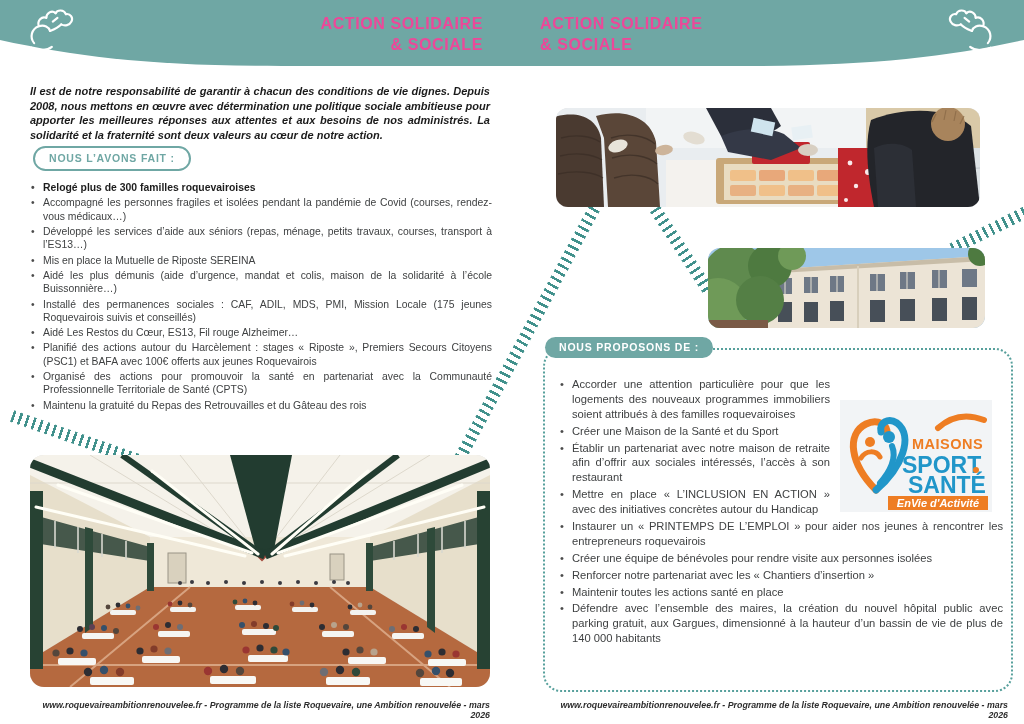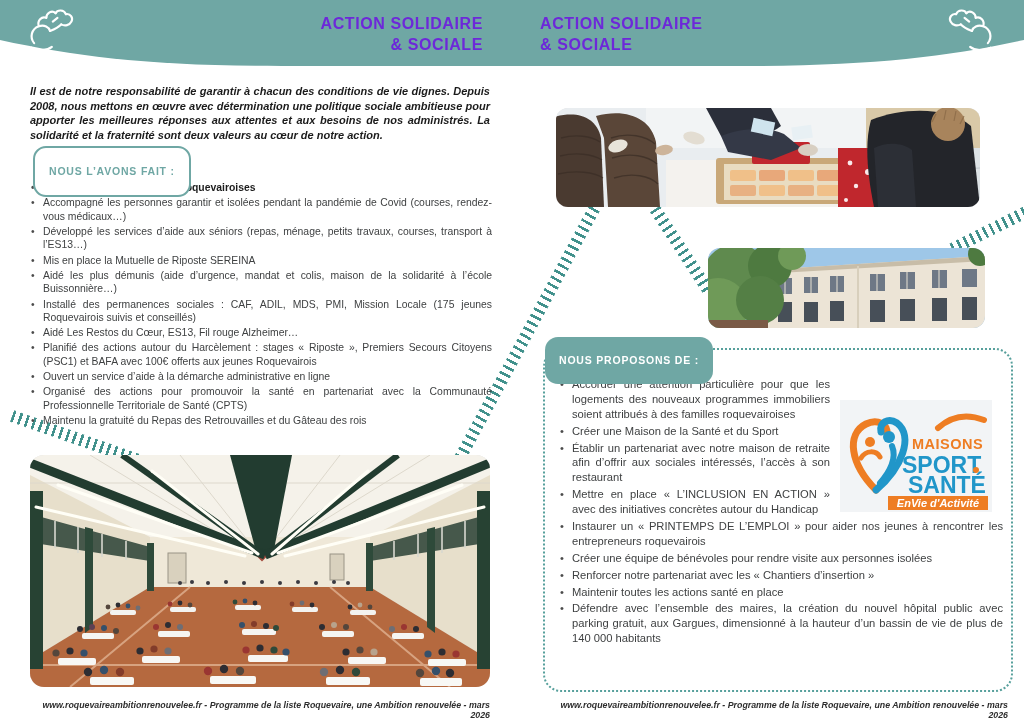--- a/index.html
+++ b/index.html
@@ -2,37 +2,37 @@
 <html style="--teal: #6FA7A4; --teal-dark: #41918C; --teal-dot: #57A09C; --text: #3F4142; --logo-orange: #EE7D23; --logo-blue: #2196C9; --photo-red: #C0272D;"><head>
 <meta charset="utf-8">
 <style>
   html,body{margin:0;padding:0;background:#fff;}
   #canvas{position:relative;width:1024px;height:724px;background:#fff;overflow:hidden;
           font-family:"Liberation Sans",sans-serif;color:#3f4142;}
   .abs{position:absolute;}
 
   
   #banner-svg{position:absolute;left:0;top:0;z-index:2;}
-  .banner-title{position:absolute;top:13px;z-index:3;color:#6d28d9;font-weight:700;
+  .banner-title{position:absolute;top:13px;z-index:3;color:#ec4899;font-weight:700;
                 font-size:16px;line-height:21px;letter-spacing:.6px;}
   #banner-title-left{right:541px;width:260px;text-align:right;}
   #banner-title-right{left:540px;width:260px;text-align:left;}
   .hand-icon{position:absolute;top:5px;z-index:3;width:56px;height:50px;}
   #hand-icon-left{left:22px;}
   #hand-icon-right{left:944px;transform:scaleX(-1);}
 
   
   .hatch{position:absolute;height:12px;z-index:0;transform-origin:left center;
          background:repeating-linear-gradient(to right,var(--teal-dark,#41918C) 0 2.6px,transparent 2.6px 7.2px);}
 
   
   #intro{left:30px;top:84px;width:460px;font-size:11px;line-height:1.32;
          font-weight:700;font-style:italic;color:#1b1b1b;text-align:justify;}
   .badge{height:21px;line-height:21px;font-size:10.5px;font-weight:700;letter-spacing:.8px;
-         border-radius:13px;padding:13px 14px;white-space:nowrap;}
+         border-radius:13px;padding:0 14px;white-space:nowrap;}
   #done-badge{left:33px;top:146px;color:var(--teal,#6FA7A4);border:2px solid var(--teal,#6FA7A4);background:#fff;z-index:2;}
   ul.bullets{margin:0;padding:0;list-style:none;text-align:justify;}
   ul.bullets li{position:relative;padding-left:13px;}
   ul.bullets li::before{content:"\2022";position:absolute;left:1px;top:0;color:#4b4b4b;}
   #done-list{left:30px;top:181px;width:462px;font-size:10.4px;line-height:1.28;}
   #done-list li{margin-bottom:2px;}
   #done-list li:first-child{font-weight:700;color:#1d1d1d;}
 
   .photo{position:absolute;overflow:hidden;z-index:1;background:#ddd;}
   #photo-hall{left:30px;top:455px;width:460px;height:232px;border-radius:14px;}
@@ -103,28 +103,27 @@
   <div class="hatch" style="left:12px;top:410px;width:133px;transform:rotate(19.2deg);"></div>
   <div class="hatch" style="left:655px;top:203px;width:100px;transform:rotate(56.8deg);"></div>
   <div class="hatch" style="left:952px;top:243px;width:83px;transform:rotate(-26.6deg);"></div>
 
   <div class="abs" id="intro">Il est de notre responsabilité de garantir à chacun des conditions de vie dignes. Depuis 2008, nous mettons en œuvre avec détermination une politique sociale ambitieuse pour apporter les meilleures réponses aux attentes et aux besoins de nos administrés. La solidarité et la fraternité sont deux valeurs au cœur de notre action.</div>
 
   <div class="abs badge" id="done-badge">NOUS L’AVONS FAIT :</div>
 
   <ul class="abs bullets" id="done-list">
       <li>Relogé plus de 300 familles roquevairoises</li>
-      <li>Accompagné les personnes garantir et isolées pendant la pandémie de Covid (courses, rendez-vous médicaux…)</li>
+      <li>Accompagné les personnes fragiles et isolées pendant la pandémie de Covid (courses, rendez-vous médicaux…)</li>
       <li>Développé les services d’aide aux séniors (repas, ménage, petits travaux, courses, transport à l’ES13…)</li>
       <li>Mis en place la Mutuelle de Riposte SEREINA</li>
       <li>Aidé les plus démunis (aide d’urgence, mandat et colis, maison de la solidarité à l’école Buissonnière…)</li>
       <li>Installé des permanences sociales : CAF, ADIL, MDS, PMI, Mission Locale (175 jeunes Roquevairois suivis et conseillés)</li>
       <li>Aidé Les Restos du Cœur, ES13, Fil rouge Alzheimer…</li>
       <li>Planifié des actions autour du Harcèlement : stages « Riposte », Premiers Secours Citoyens (PSC1) et BAFA avec 100€ offerts aux jeunes Roquevairois</li>
-      <li>Ouvert un service d’aide à la démarche administrative en ligne</li>
       <li>Organisé des actions pour promouvoir la santé en partenariat avec la Communauté Professionnelle Territoriale de Santé (CPTS)</li>
       <li>Maintenu la gratuité du Repas des Retrouvailles et du Gâteau des rois</li>
     </ul>
 
   <div class="photo abs" id="photo-hall">
     <svg width="460" height="232" viewBox="0 0 460 232">
       <rect x="0" y="0" width="460" height="115" fill="#f5f2ea"></rect>
       <rect x="120" y="82" width="220" height="50" fill="#efe8d8"></rect>
       <polygon points="0,20 120,82 120,132 0,205" fill="#e7dfcb"></polygon>
       <polygon points="460,20 340,82 340,132 460,205" fill="#e7dfcb"></polygon>

